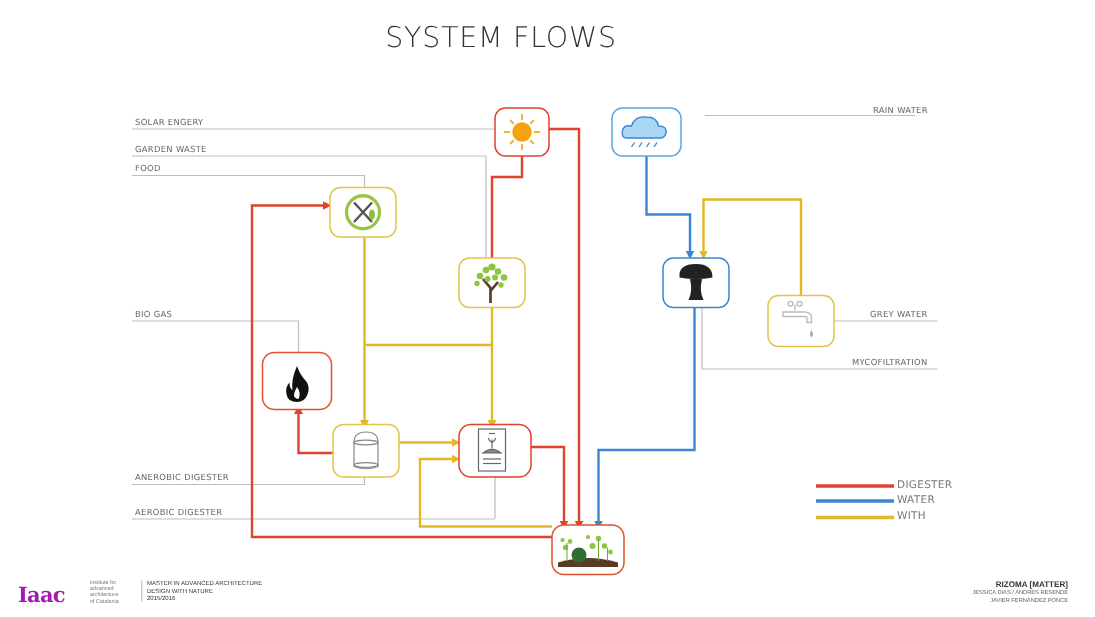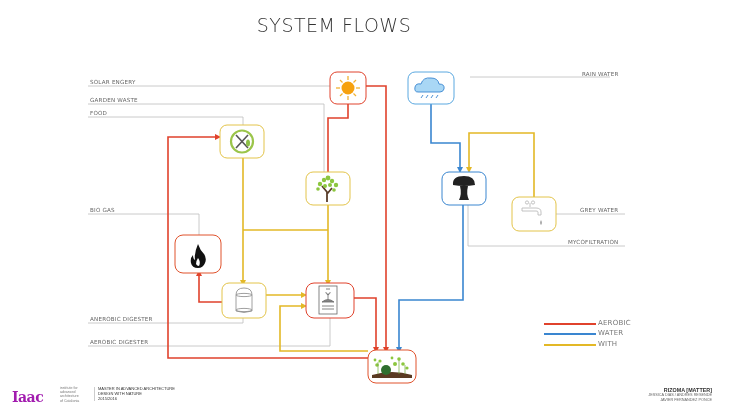--- a/index.html
+++ b/index.html
@@ -208,21 +208,21 @@
 <div class="lbl" style="left:90px;top:79px;">SOLAR ENGERY</div>
 <div class="lbl" style="left:90px;top:97px;">GARDEN WASTE</div>
 <div class="lbl" style="left:90px;top:110px;">FOOD</div>
 <div class="lbl" style="left:90px;top:207px;">BIO GAS</div>
 <div class="lbl" style="left:90px;top:316px;">ANEROBIC DIGESTER</div>
 <div class="lbl" style="left:90px;top:339px;">AEROBIC DIGESTER</div>
 <div class="lbl" style="left:582px;top:71px;">RAIN WATER</div>
 <div class="lbl" style="left:580px;top:207px;">GREY WATER</div>
 <div class="lbl" style="left:568px;top:239px;">MYCOFILTRATION</div>
 
-<div class="legend-lbl" style="left:598px;top:319px;">AEROBIC</div>
+<div class="legend-lbl" style="left:598px;top:319px;">DIGESTER</div>
 <div class="legend-lbl" style="left:598px;top:329px;">WATER</div>
 <div class="legend-lbl" style="left:598px;top:340px;">WITH</div>
 
 <div class="foot-left">
   <div class="logo">Iaac</div>
   <div class="inst">
     <div>institute for</div>
     <div>advanced</div>
     <div>architecture</div>
     <div>of Catalonia</div>

